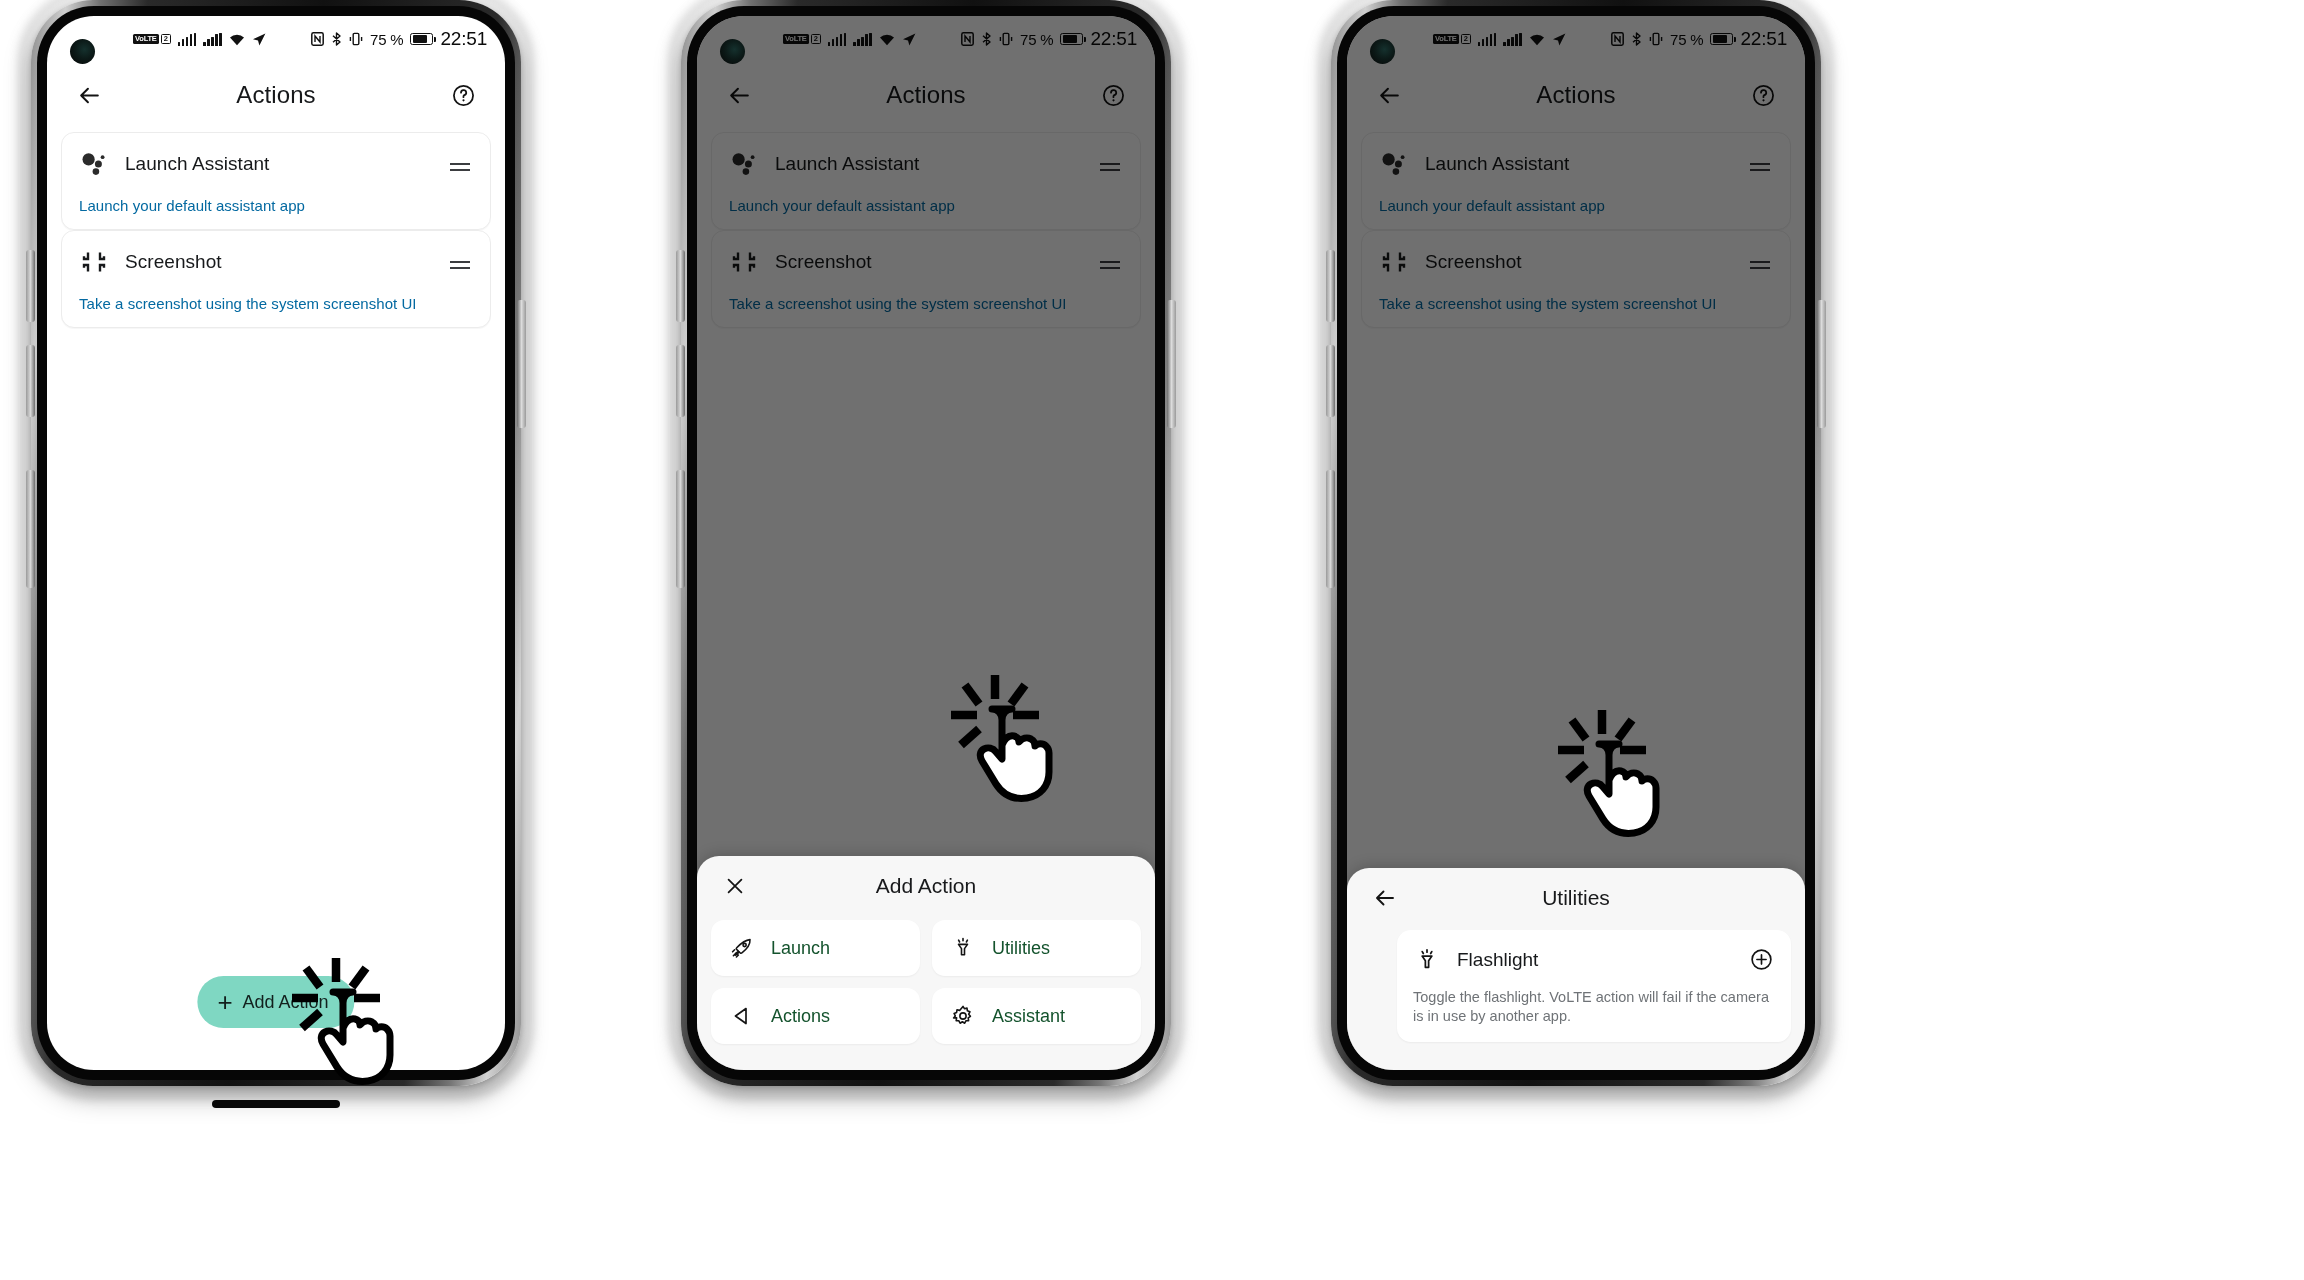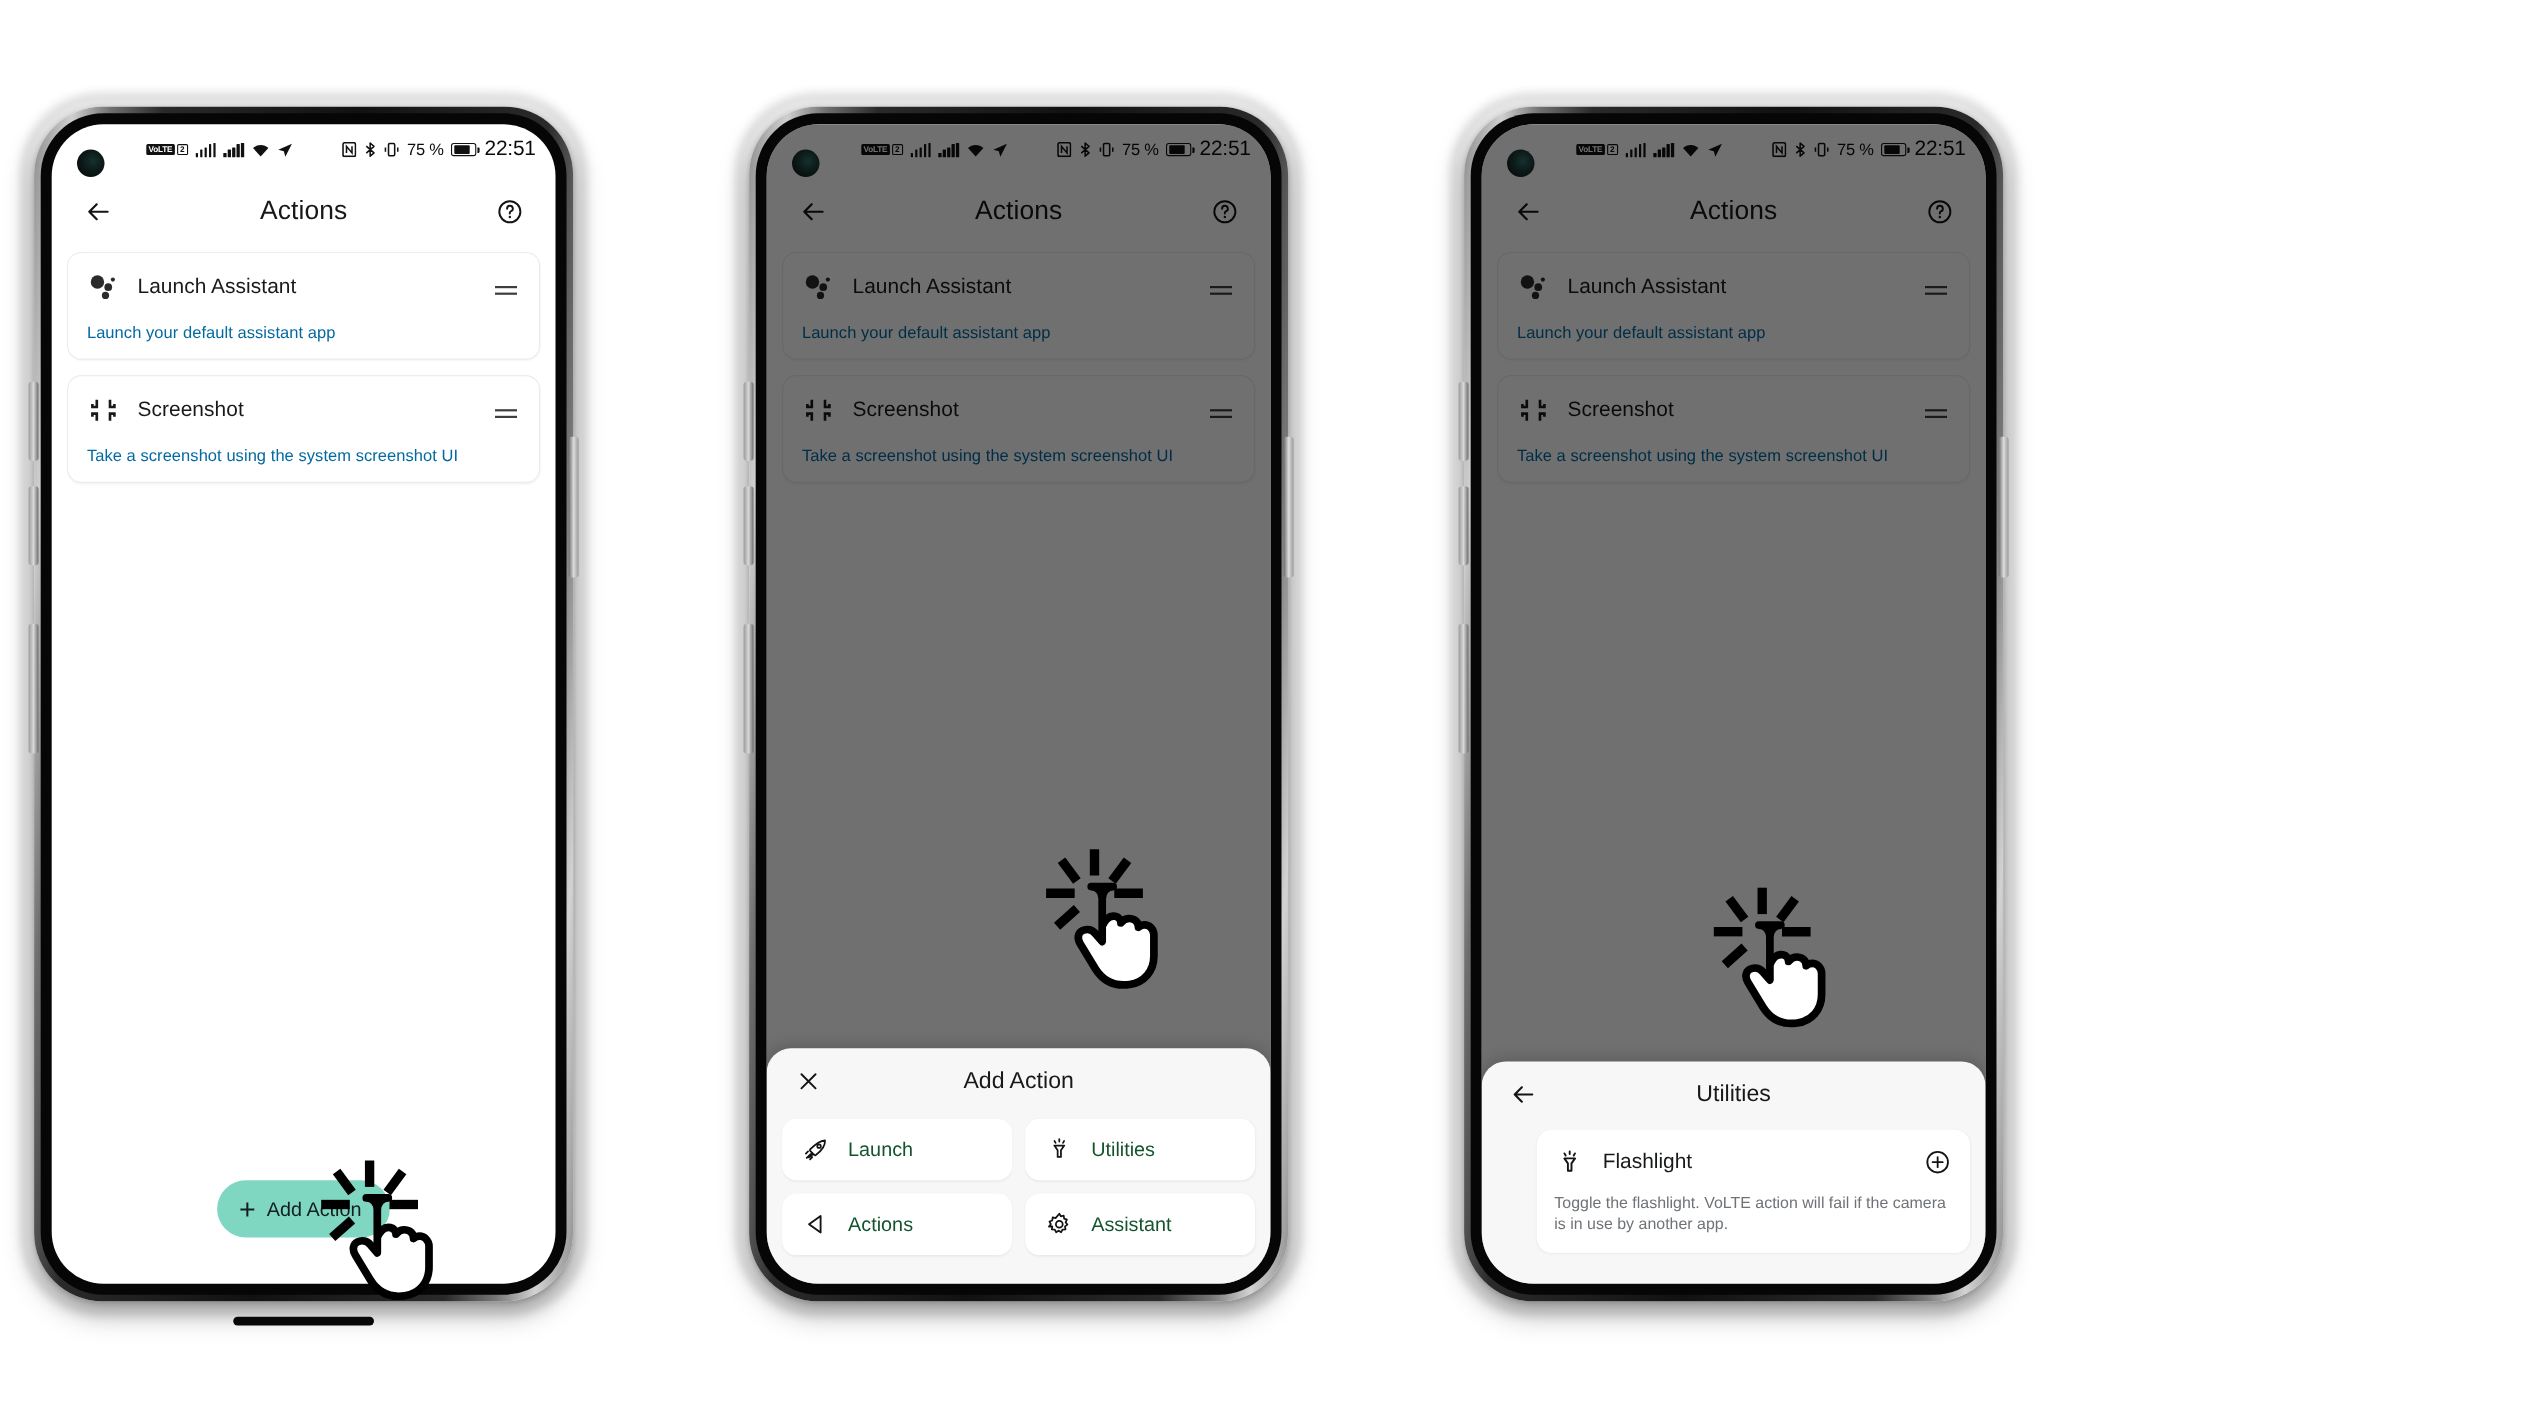--- a/index.html
+++ b/index.html
@@ -7,21 +7,21 @@
     width: 2304px; height: 1280px;
     background: #ffffff;
     font-family: "Liberation Sans", sans-serif;
     overflow: hidden;
   }
   .stage {
     position: relative;
     width: 1852px; height: 1280px;
     display: flex;
     justify-content: center;
-    align-items: center;
+    align-items: flex-start;
     gap: 160px;
   }
 
   
   .phone {
     position: relative;
     width: 490px;
     height: 1086px;
     flex: 0 0 auto;
   }
@@ -140,21 +140,20 @@
   .icon-btn svg { display:block; }
   .appbar .sp { flex:1 1 auto; }
 
   
   .content { padding: 4px 14px 0 14px; }
   .action-card {
     background:#fff;
     border:1px solid #ececec;
     border-radius: 13px;
     padding: 16px 17px 15px 17px;
-    margin-bottom: 14px;
     box-shadow: 0 1px 1px rgba(0,0,0,.035);
   }
   .ac-head { display:flex; align-items:center; gap:16px; }
   .ac-icon { width:30px; height:30px; flex:0 0 30px; display:flex; align-items:center; justify-content:center; }
   .ac-title { font-size:19px; color:#17191b; flex:1 1 auto; letter-spacing:.05px; }
   .ac-handle { width:26px; height:26px; display:flex; align-items:center; justify-content:center; flex:0 0 26px; }
   .ac-handle span { display:block; width:20px; height:2px; background:#3b3d40; box-shadow:0 6px 0 #3b3d40; }
   .ac-desc { font-size:15px; color:#0369a1; margin-top:18px; letter-spacing:.05px; }
 
   

